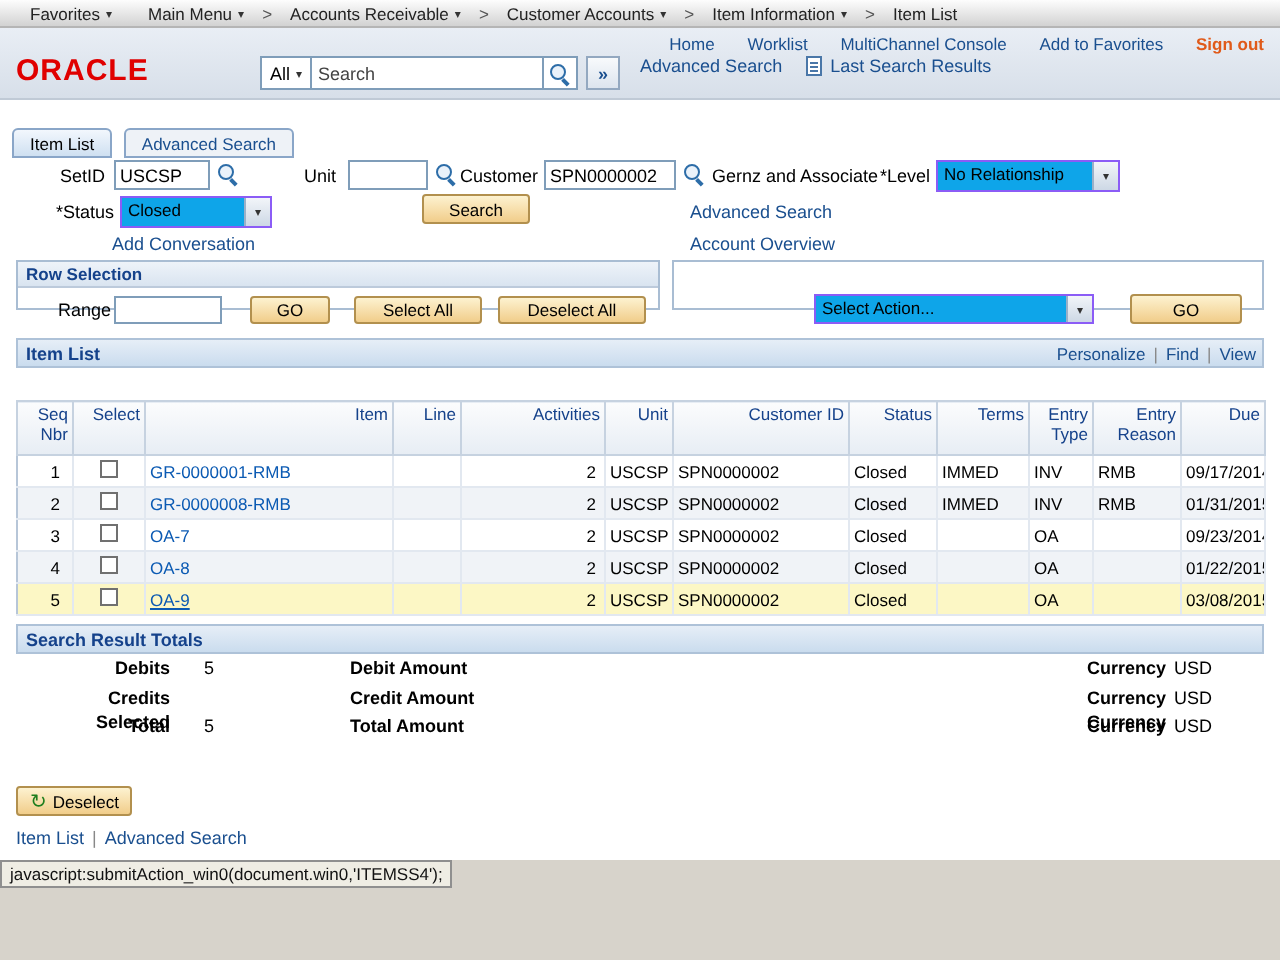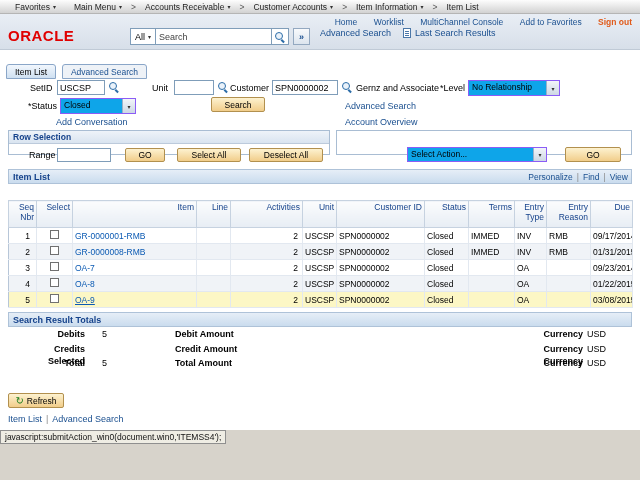--- a/index.html
+++ b/index.html
@@ -346,21 +346,21 @@
   <div class="trow" style="top:356px">
     <span class="t-label">Selected</span>
     <span class="t-count"></span>
     <span class="t-amtlabel"></span>
     <span class="t-curlabel">Currency</span>
     <span class="t-curval"></span>
   </div>
 
   <span class="btn" style="left:8px;top:393px;min-width:56px">
       <span class="reficon">↻</span>
-      <span>Refresh</span>
+      <span>Deselect</span>
     </span>
   <div class="botlinks">
     <span>Item List</span><span class="pipe">|</span><span>Advanced Search</span>
   </div>
 
 </div>
 
 <div class="statustip">javascript:submitAction_win0(document.win0,'ITEMSS4');</div>
 
 </body></html>

